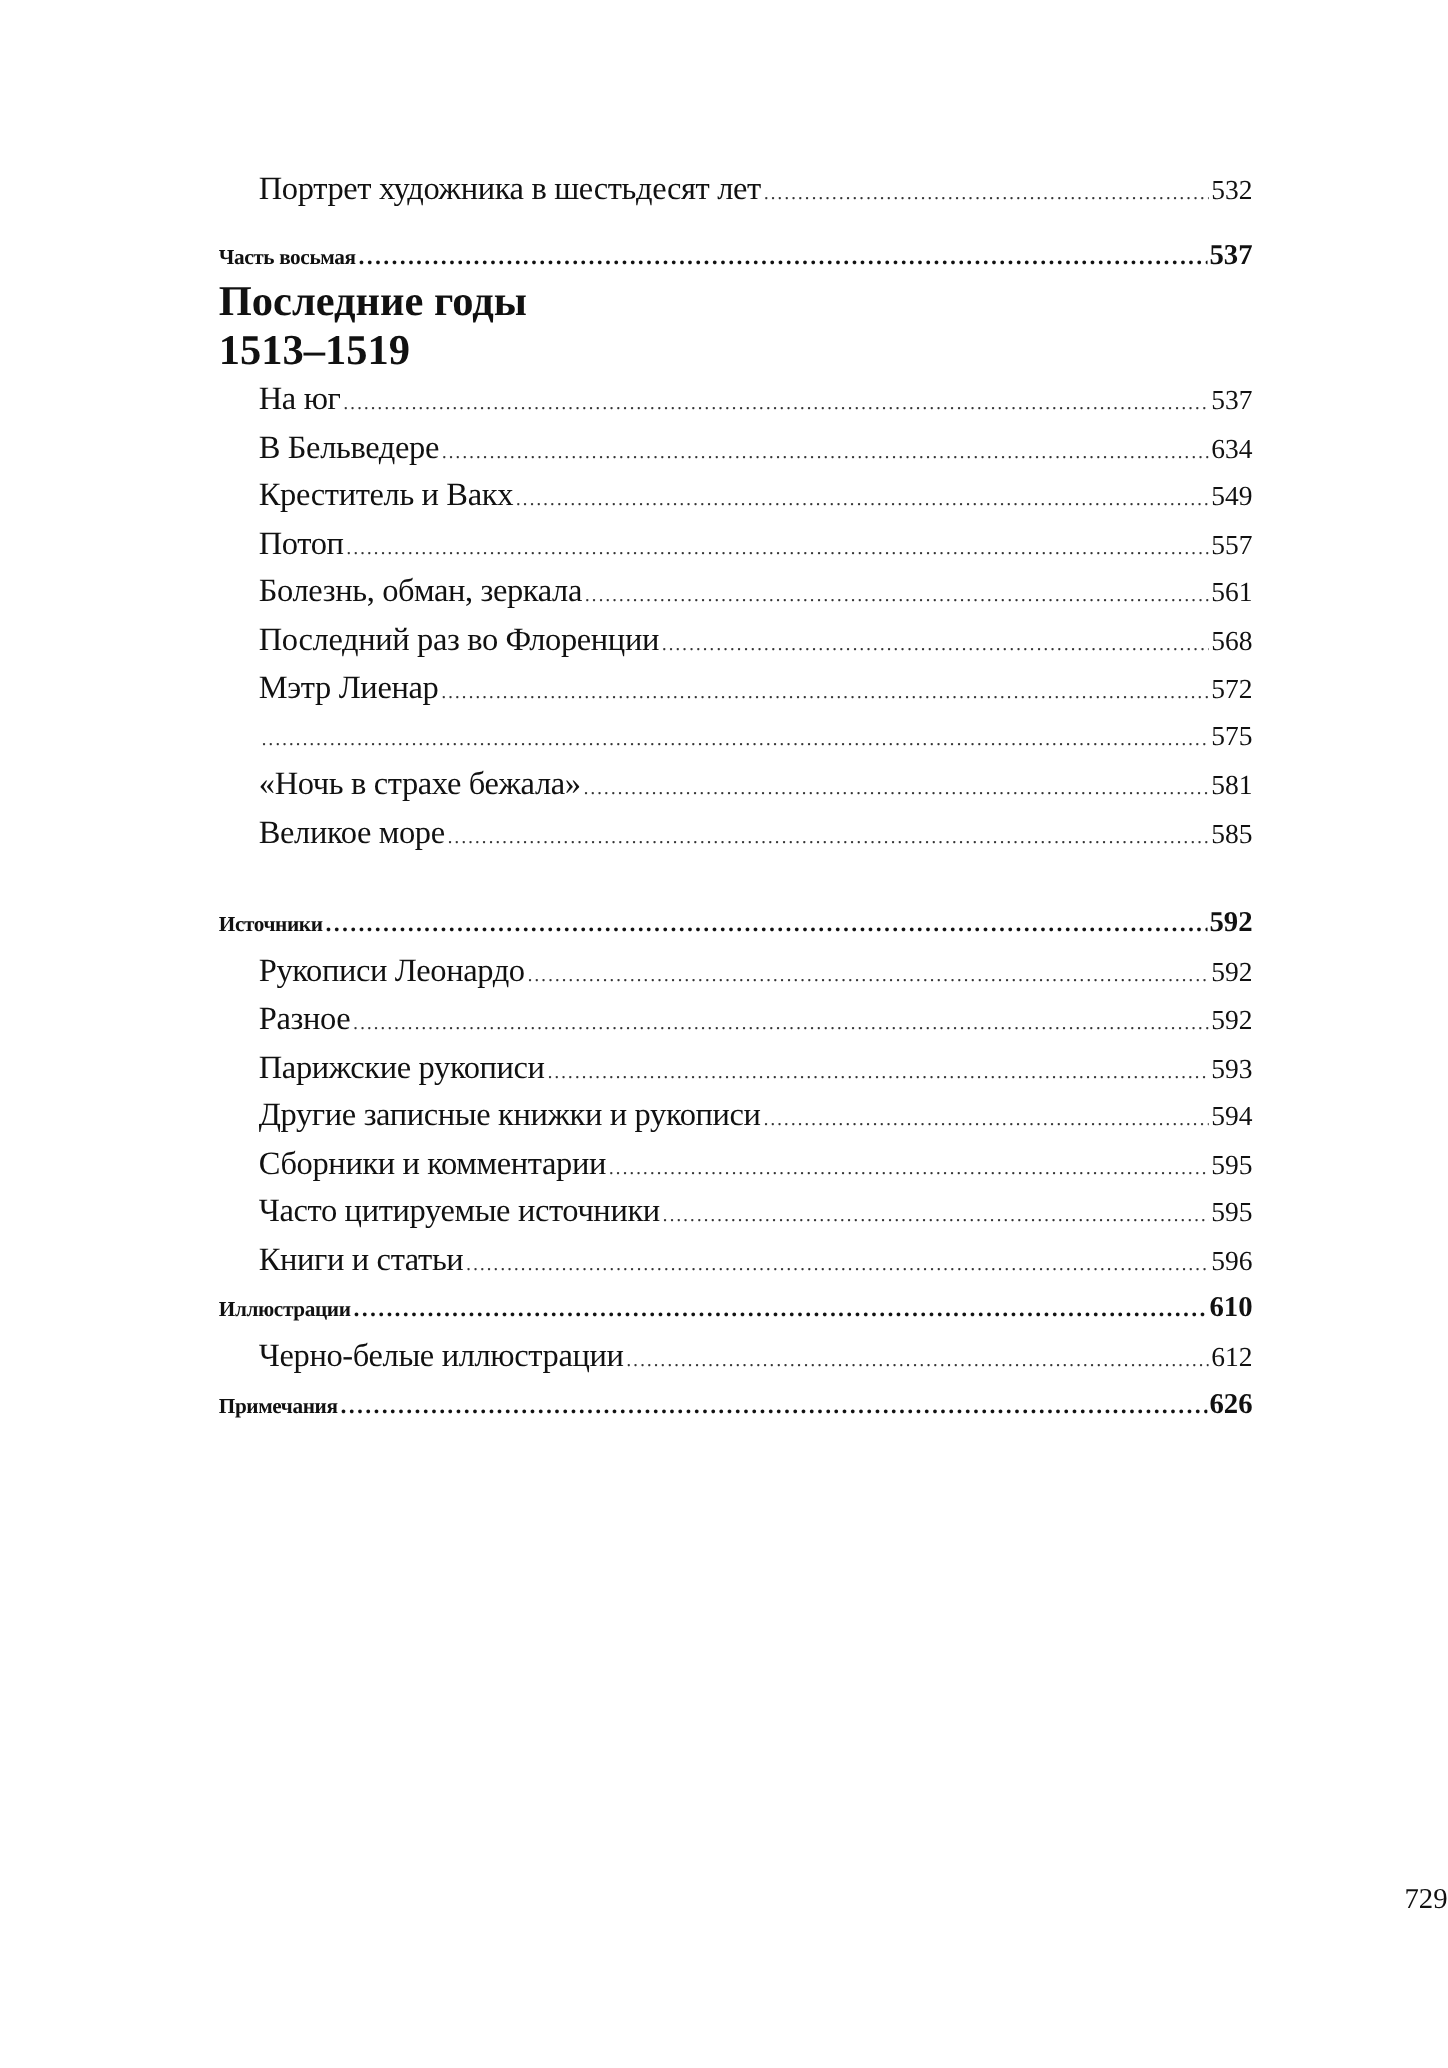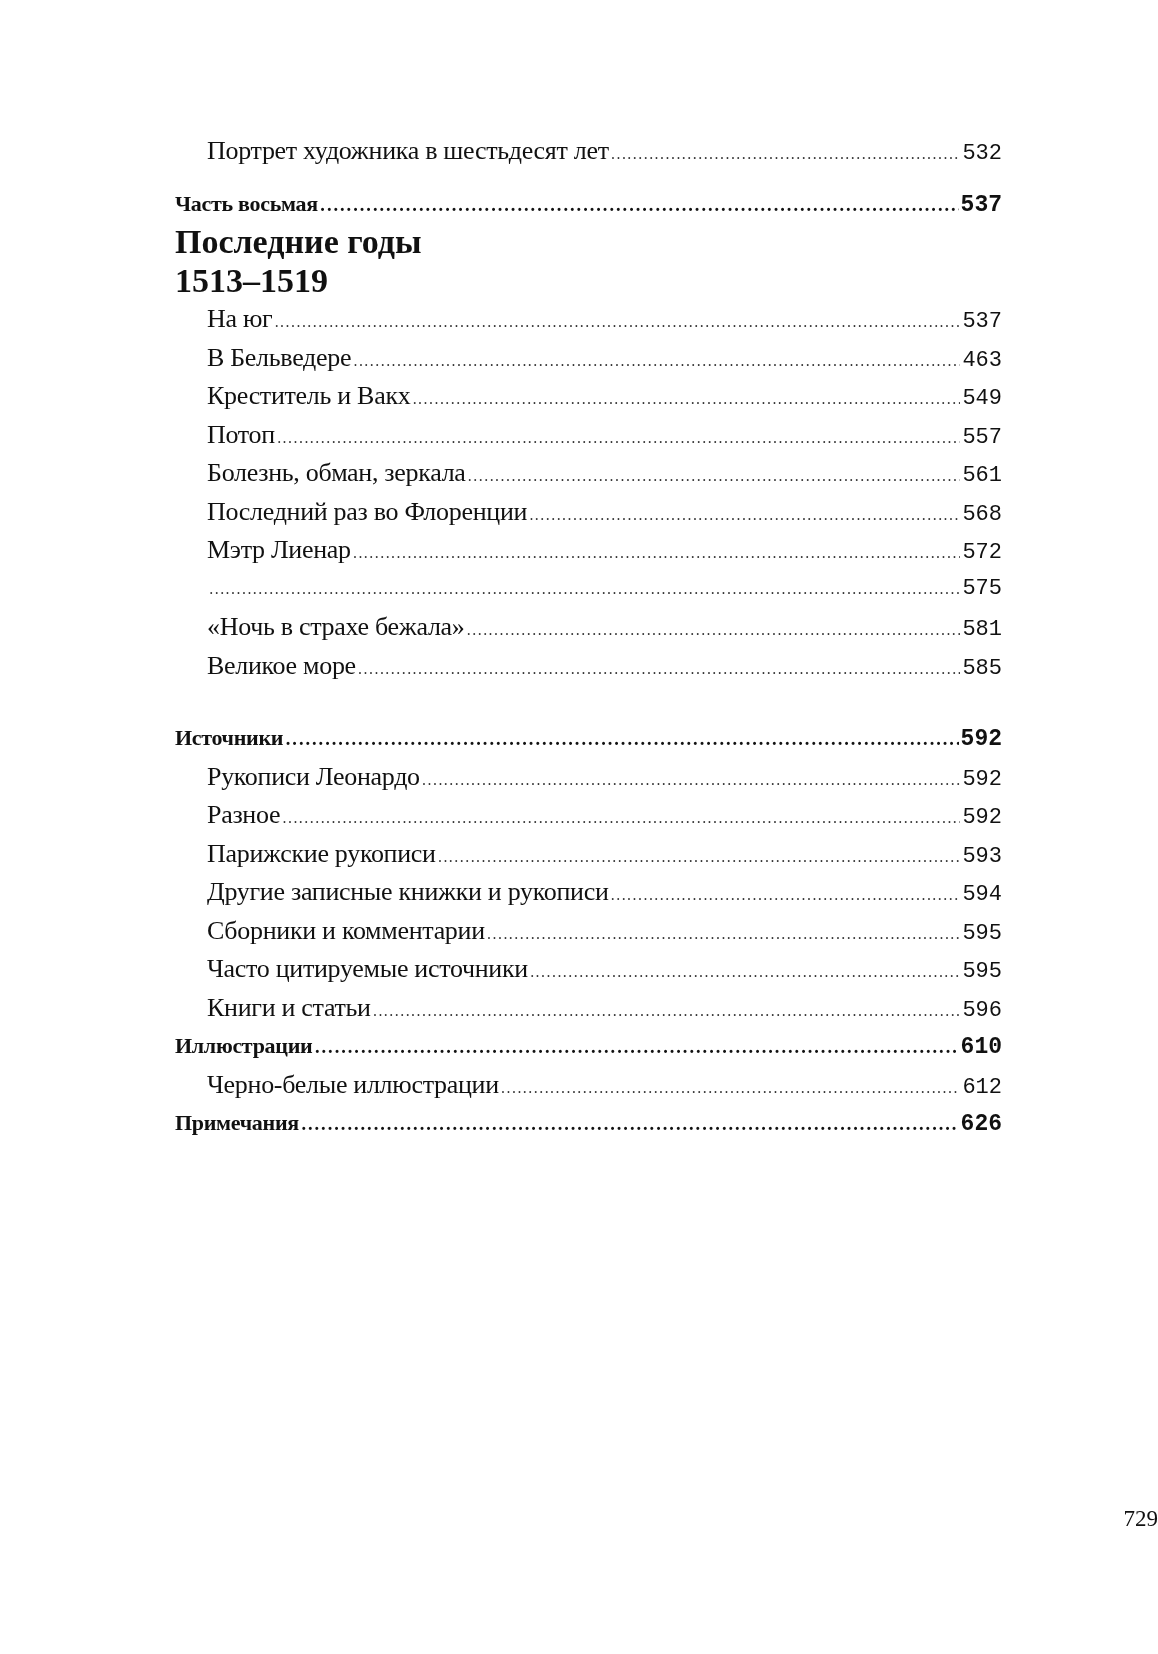--- a/index.html
+++ b/index.html
@@ -3,25 +3,25 @@
 <meta charset="utf-8">
 <style>
   html, body { margin: 0; padding: 0; background: #ffffff; }
   body { width: 1158px; height: 1654px; position: relative; overflow: hidden;
          font-family: "DejaVu Serif", "Liberation Serif", serif; color: #111; }
   .toc { position: absolute; left: 175px; top: 132px; width: 827px; }
   .row { display: flex; align-items: baseline; height: 38.5px; font-size: 24px; line-height: 38.5px; }
   .row.sub { padding-left: 32px; }
   .row.bold { font-weight: bold; }
   .row .title { white-space: nowrap; font-family: Liberation Serif, serif; font-size: 26px; letter-spacing: -0.3px; }
-  .row.bold .title { font-family: "Liberation Serif", serif; font-size: 22px; text-align: center; }
+  .row.bold .title { font-family: "Liberation Serif", serif; font-size: 17px; text-align: center; }
   .row .dots { flex: 1; overflow: hidden; white-space: nowrap; margin: 0 2px; font-size: 14px; letter-spacing: 1px; color: #333; }
   .row.bold .dots { font-size: 16px; color: #111; }
   .row .dots::after { content: "................................................................................................................................................................................................................................................................"; }
-  .row .page { white-space: nowrap; font-family: Liberation Mono, monospace; font-size: 22px; }
+  .row .page { white-space: nowrap; font-family: Liberation Serif, serif; font-size: 22px; }
   .row.bold .page { font-size: 23px; }
   .heading { height: 38.5px; line-height: 38.5px; font-weight: bold; font-family: "Liberation Serif", serif; font-size: 34px; }
   .gap-sm { height: 14px; }
   .gap-lg { height: 34px; }
   .folio { position: absolute; top: 1506px; left: 0; width: 1158px; text-align: right; font-size: 23px; font-family: "Liberation Serif", serif; }
 </style>
 </head>
 <body>
 
 <div class="toc">
@@ -43,21 +43,21 @@
   <div class="heading">1513–1519</div>
 
   <div class="row sub">
       <span class="title">На юг</span>
       <span class="dots"></span>
       <span class="page">537</span>
     </div>
   <div class="row sub">
       <span class="title">В Бельведере</span>
       <span class="dots"></span>
-      <span class="page">463</span>
+      <span class="page">634</span>
     </div>
   <div class="row sub">
       <span class="title">Креститель и Вакх</span>
       <span class="dots"></span>
       <span class="page">549</span>
     </div>
   <div class="row sub">
       <span class="title">Потоп</span>
       <span class="dots"></span>
       <span class="page">557</span>

